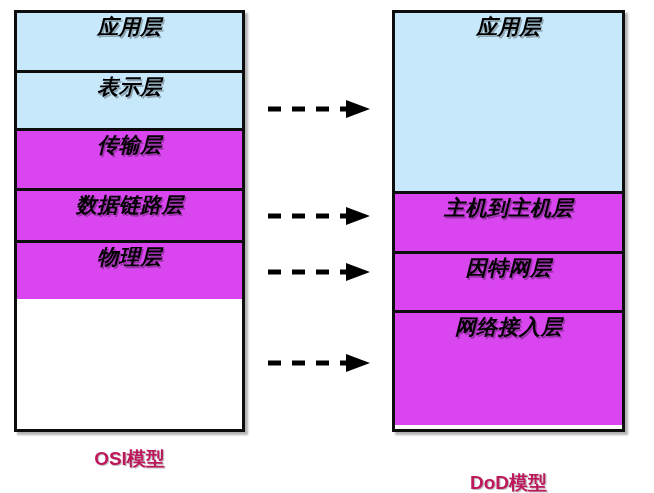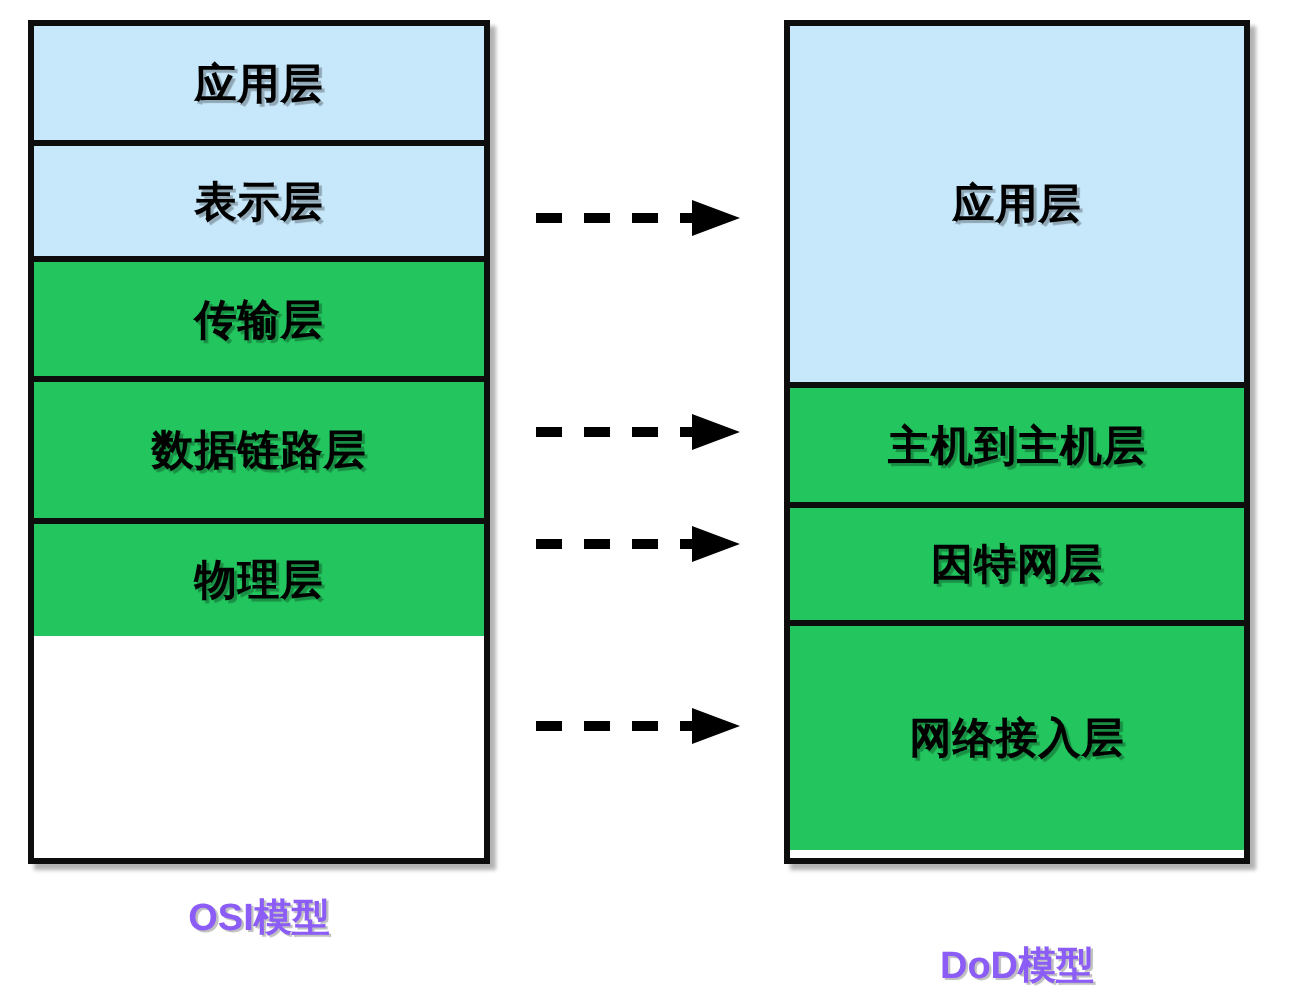--- a/index.html
+++ b/index.html
@@ -43,46 +43,46 @@
   #dod-stack {
     left: 392px;
     top: 10px;
     width: 233px;
     height: 422px;
   }
 
   .layer {
     box-sizing: border-box;
     display: flex;
-    align-items: center;
     justify-content: center;
     border-bottom: 3px solid #0d0d0d;
     position: relative;
+    font-style: italic;
   }
   .layer:last-child { border-bottom: none; }
 
   .layer-label {
     font-size: 21px;
     font-weight: bold;
     color: #000000;
     letter-spacing: 0.5px;
     text-shadow: 1.5px 1.5px 0.5px rgba(0,0,0,0.28);
     white-space: nowrap;
   }
 
   .fill-blue  { background: #c7e7fa; }
-  .fill-green { background: #22c55e; }
+  .fill-green { background: #d946ef; }
 
   
   .caption {
     position: absolute;
     text-align: center;
     font-size: 19px;
     font-weight: bold;
-    color: #8b5cf6;
+    color: #be185d;
     text-shadow: 1.2px 1.2px 0.4px rgba(0,0,0,0.25);
     white-space: nowrap;
   }
   #osi-caption {
     left: 14px;
     top: 446px;
     width: 231px;
   }
   #dod-caption {
     left: 392px;
@@ -107,21 +107,21 @@
   <div class="stack" id="osi-stack">
     <div class="layer fill-blue" style="height:60px">
       <span class="layer-label">应用层</span>
     </div>
     <div class="layer fill-blue" style="height:58px">
       <span class="layer-label">表示层</span>
     </div>
     <div class="layer fill-green" style="height:60px">
       <span class="layer-label">传输层</span>
     </div>
-    <div class="layer fill-green" style="height:71px">
+    <div class="layer fill-green" style="height:52px">
       <span class="layer-label">数据链路层</span>
     </div>
     <div class="layer fill-green" style="height:56px">
       <span class="layer-label">物理层</span>
     </div>
   </div>
 
   <div class="caption" id="osi-caption">OSI模型</div>
 
   <div class="stack" id="dod-stack">

